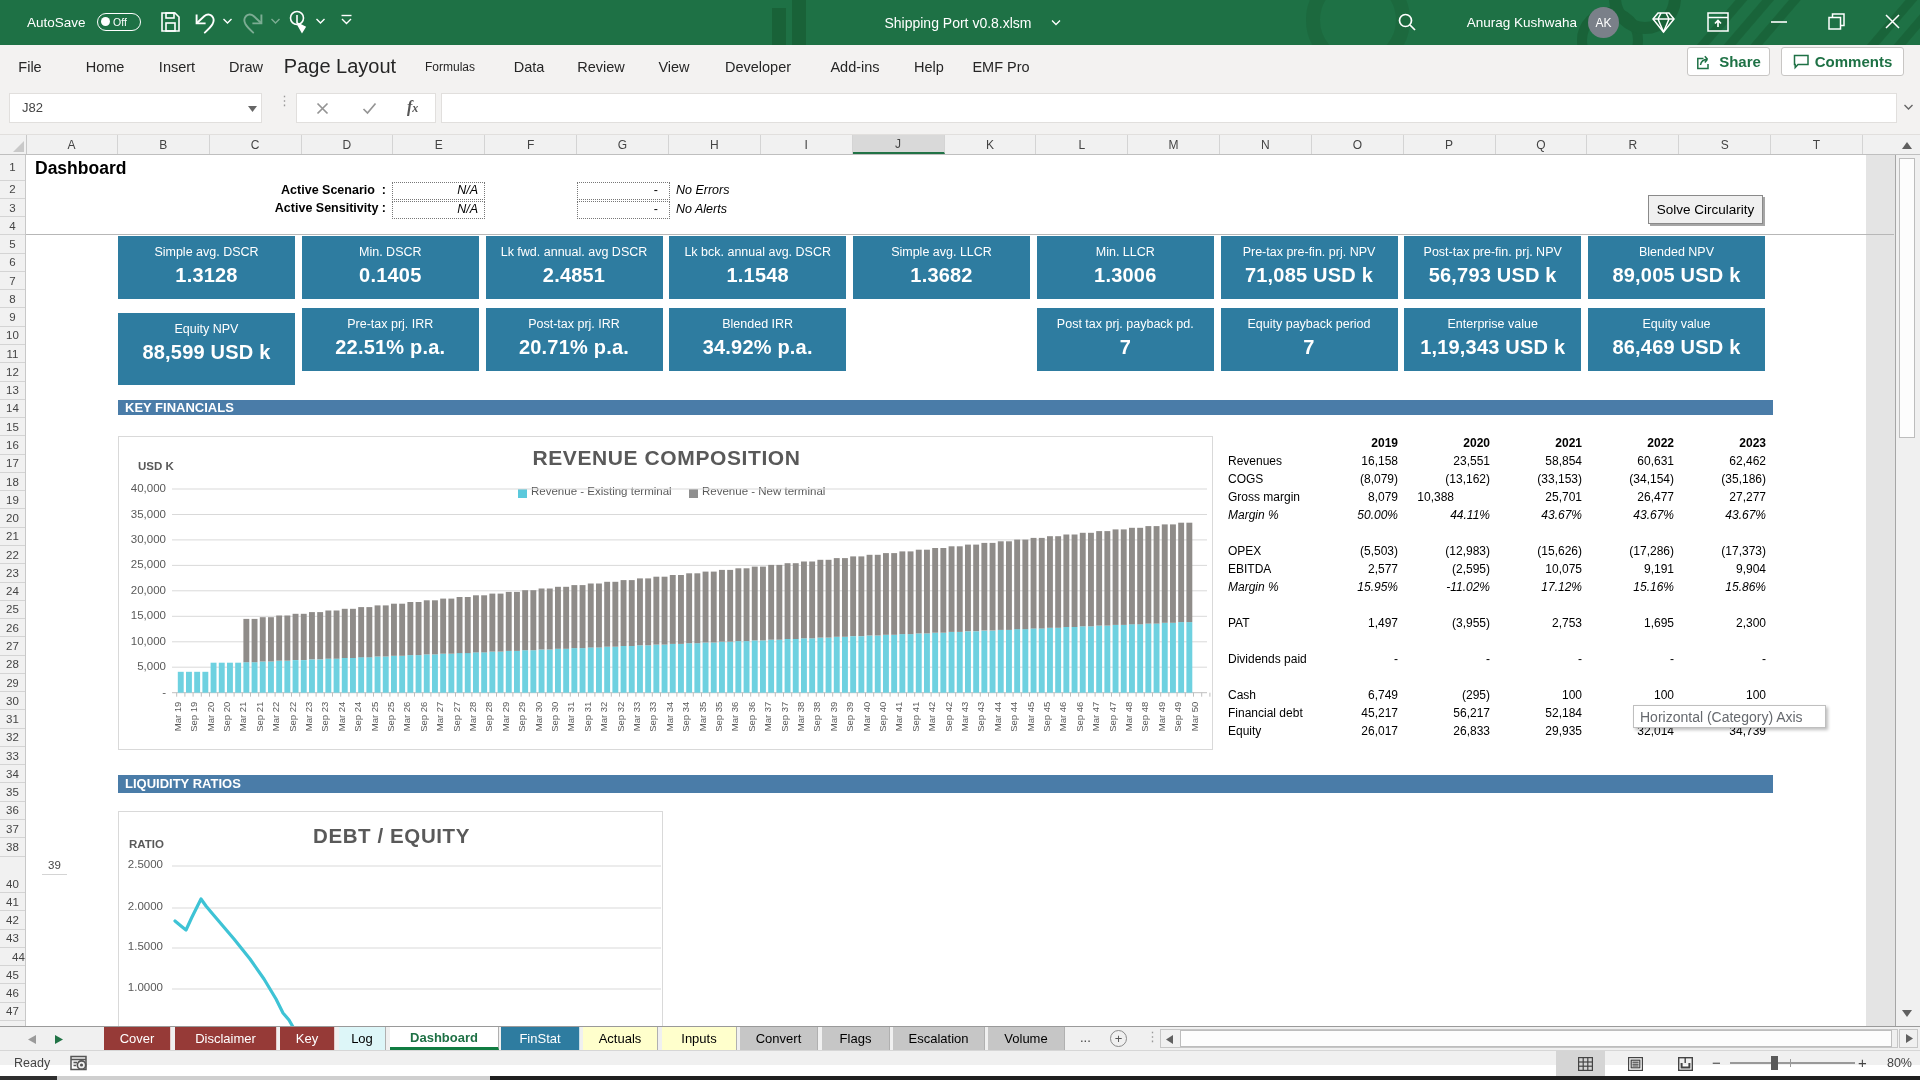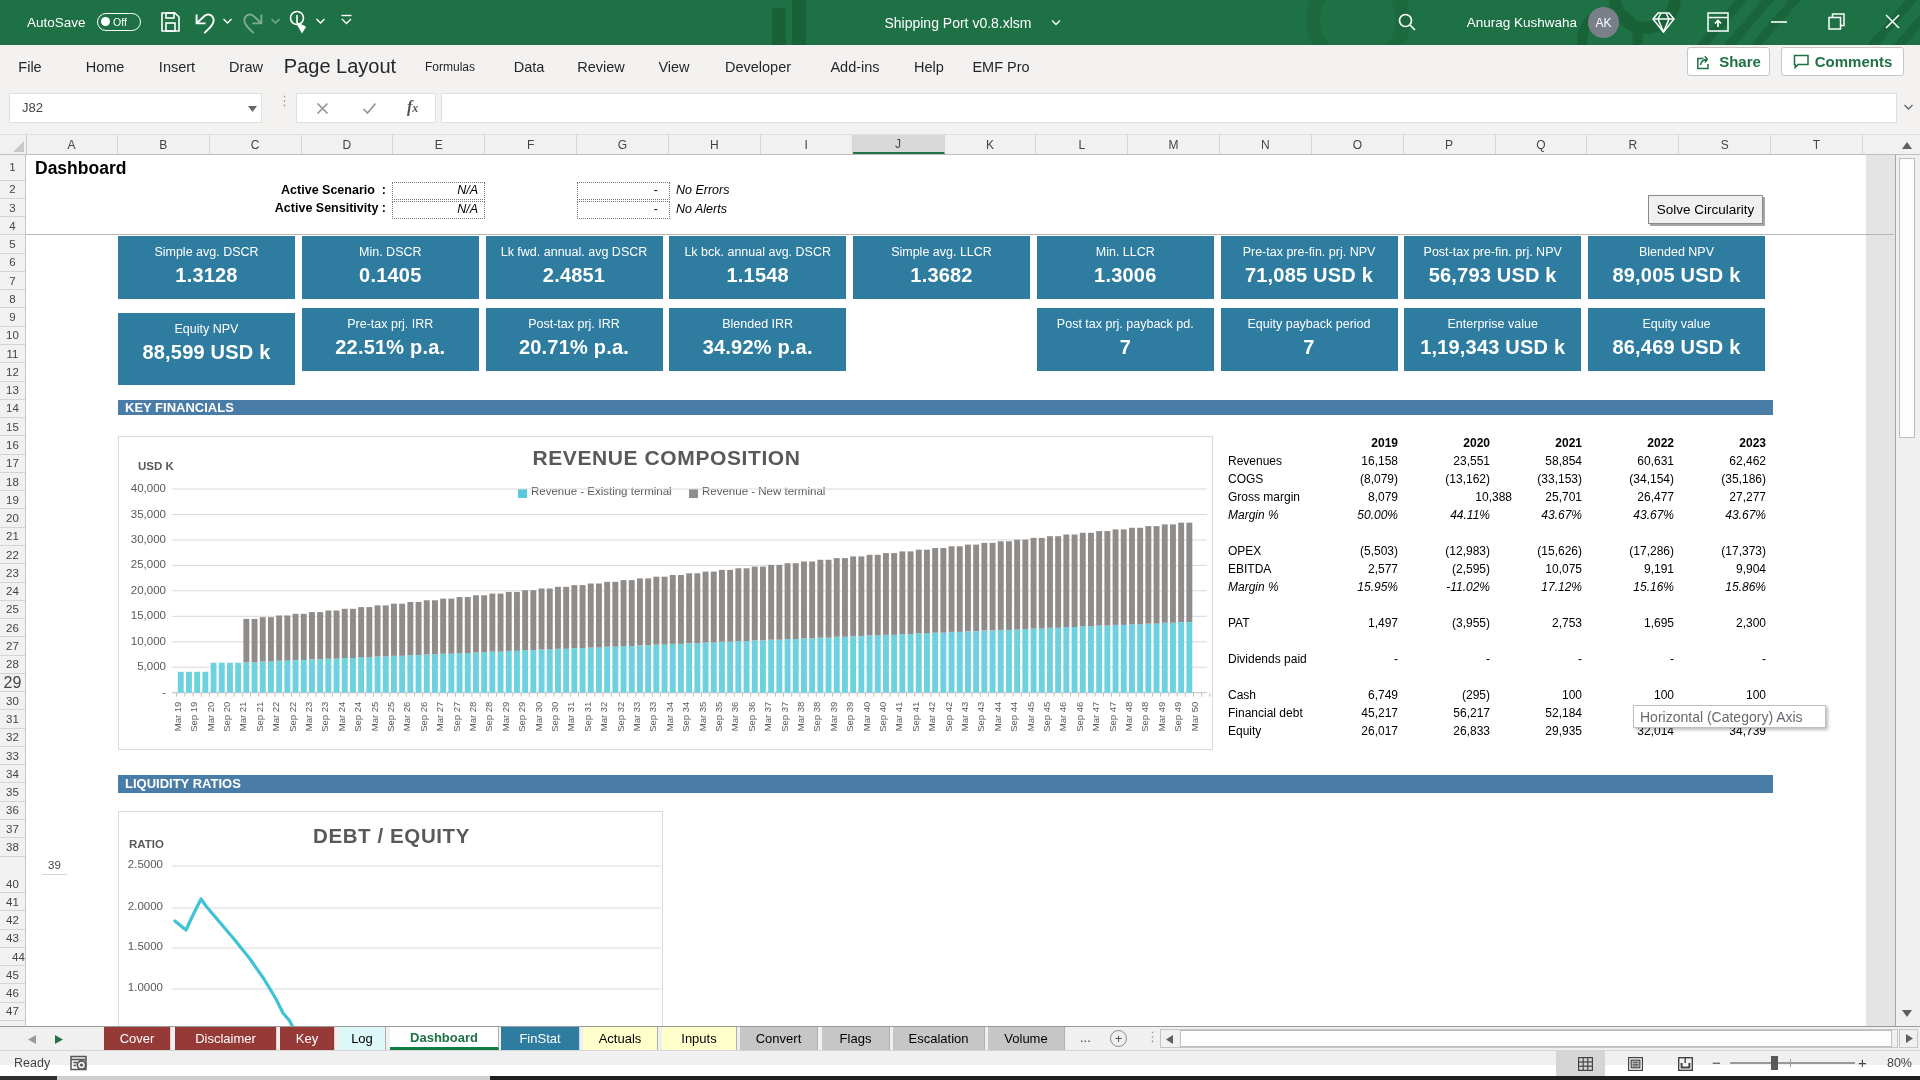--- a/index.html
+++ b/index.html
@@ -208,21 +208,21 @@
 <div class="abs" style="left:0;top:336.2px;width:25px;height:18.27px;border-bottom:1px solid #d4d4d4;box-sizing:border-box;display:flex;align-items:center;justify-content:center;font-size:11.5px;color:#444;">19</div>
 <div class="abs" style="left:0;top:354.5px;width:25px;height:18.27px;border-bottom:1px solid #d4d4d4;box-sizing:border-box;display:flex;align-items:center;justify-content:center;font-size:11.5px;color:#444;">20</div>
 <div class="abs" style="left:0;top:372.7px;width:25px;height:18.27px;border-bottom:1px solid #d4d4d4;box-sizing:border-box;display:flex;align-items:center;justify-content:center;font-size:11.5px;color:#444;">21</div>
 <div class="abs" style="left:0;top:391.0px;width:25px;height:18.27px;border-bottom:1px solid #d4d4d4;box-sizing:border-box;display:flex;align-items:center;justify-content:center;font-size:11.5px;color:#444;">22</div>
 <div class="abs" style="left:0;top:409.3px;width:25px;height:18.27px;border-bottom:1px solid #d4d4d4;box-sizing:border-box;display:flex;align-items:center;justify-content:center;font-size:11.5px;color:#444;">23</div>
 <div class="abs" style="left:0;top:427.5px;width:25px;height:18.27px;border-bottom:1px solid #d4d4d4;box-sizing:border-box;display:flex;align-items:center;justify-content:center;font-size:11.5px;color:#444;">24</div>
 <div class="abs" style="left:0;top:445.8px;width:25px;height:18.27px;border-bottom:1px solid #d4d4d4;box-sizing:border-box;display:flex;align-items:center;justify-content:center;font-size:11.5px;color:#444;">25</div>
 <div class="abs" style="left:0;top:464.1px;width:25px;height:18.27px;border-bottom:1px solid #d4d4d4;box-sizing:border-box;display:flex;align-items:center;justify-content:center;font-size:11.5px;color:#444;">26</div>
 <div class="abs" style="left:0;top:482.3px;width:25px;height:18.27px;border-bottom:1px solid #d4d4d4;box-sizing:border-box;display:flex;align-items:center;justify-content:center;font-size:11.5px;color:#444;">27</div>
 <div class="abs" style="left:0;top:500.6px;width:25px;height:18.27px;border-bottom:1px solid #d4d4d4;box-sizing:border-box;display:flex;align-items:center;justify-content:center;font-size:11.5px;color:#444;">28</div>
-<div class="abs" style="left:0;top:518.9px;width:25px;height:18.27px;border-bottom:1px solid #d4d4d4;box-sizing:border-box;display:flex;align-items:center;justify-content:center;font-size:16px;color:#444;">29</div>
+<div class="abs" style="left:0;top:518.9px;width:25px;height:18.27px;border-bottom:1px solid #d4d4d4;box-sizing:border-box;display:flex;align-items:center;justify-content:center;font-size:11px;color:#444;">29</div>
 <div class="abs" style="left:0;top:537.2px;width:25px;height:18.27px;border-bottom:1px solid #d4d4d4;box-sizing:border-box;display:flex;align-items:center;justify-content:center;font-size:11.5px;color:#444;">30</div>
 <div class="abs" style="left:0;top:555.4px;width:25px;height:18.27px;border-bottom:1px solid #d4d4d4;box-sizing:border-box;display:flex;align-items:center;justify-content:center;font-size:11.5px;color:#444;">31</div>
 <div class="abs" style="left:0;top:573.7px;width:25px;height:18.27px;border-bottom:1px solid #d4d4d4;box-sizing:border-box;display:flex;align-items:center;justify-content:center;font-size:11.5px;color:#444;">32</div>
 <div class="abs" style="left:0;top:592.0px;width:25px;height:18.27px;border-bottom:1px solid #d4d4d4;box-sizing:border-box;display:flex;align-items:center;justify-content:center;font-size:11.5px;color:#444;">33</div>
 <div class="abs" style="left:0;top:610.2px;width:25px;height:18.27px;border-bottom:1px solid #d4d4d4;box-sizing:border-box;display:flex;align-items:center;justify-content:center;font-size:11.5px;color:#444;">34</div>
 <div class="abs" style="left:0;top:628.5px;width:25px;height:18.27px;border-bottom:1px solid #d4d4d4;box-sizing:border-box;display:flex;align-items:center;justify-content:center;font-size:11.5px;color:#444;">35</div>
 <div class="abs" style="left:0;top:646.8px;width:25px;height:18.27px;border-bottom:1px solid #d4d4d4;box-sizing:border-box;display:flex;align-items:center;justify-content:center;font-size:11.5px;color:#444;">36</div>
 <div class="abs" style="left:0;top:665.0px;width:25px;height:18.27px;border-bottom:1px solid #d4d4d4;box-sizing:border-box;display:flex;align-items:center;justify-content:center;font-size:11.5px;color:#444;">37</div>
 <div class="abs" style="left:0;top:683.3px;width:25px;height:18.27px;border-bottom:1px solid #d4d4d4;box-sizing:border-box;display:flex;align-items:center;justify-content:center;font-size:11.5px;color:#444;">38</div>
 <div class="abs" style="left:0;top:701.6px;width:25px;height:18.27px;border-bottom:1px solid #d4d4d4;box-sizing:border-box;display:flex;align-items:center;justify-content:center;font-size:11.5px;color:#444;margin-left:42px;">39</div>
@@ -797,21 +797,21 @@
 <div class="tnum" style="left:1594px;top:299px;">60,631</div>
 <div class="tnum" style="left:1686px;top:299px;">62,462</div>
 <div class="trow" style="left:1228px;top:317px;">COGS</div>
 <div class="tnum" style="left:1318px;top:317px;">(8,079)</div>
 <div class="tnum" style="left:1410px;top:317px;">(13,162)</div>
 <div class="tnum" style="left:1502px;top:317px;">(33,153)</div>
 <div class="tnum" style="left:1594px;top:317px;">(34,154)</div>
 <div class="tnum" style="left:1686px;top:317px;">(35,186)</div>
 <div class="trow" style="left:1228px;top:335px;">Gross margin</div>
 <div class="tnum" style="left:1318px;top:335px;">8,079</div>
-<div class="tnum" style="left:1432px;top:335px;">10,388</div>
+<div class="tnum" style="left:1374px;top:335px;">10,388</div>
 <div class="tnum" style="left:1502px;top:335px;">25,701</div>
 <div class="tnum" style="left:1594px;top:335px;">26,477</div>
 <div class="tnum" style="left:1686px;top:335px;">27,277</div>
 <div class="trow" style="left:1228px;top:353px;font-style:italic;">Margin %</div>
 <div class="tnum" style="left:1318px;top:353px;font-style:italic;">50.00%</div>
 <div class="tnum" style="left:1410px;top:353px;font-style:italic;">44.11%</div>
 <div class="tnum" style="left:1502px;top:353px;font-style:italic;">43.67%</div>
 <div class="tnum" style="left:1594px;top:353px;font-style:italic;">43.67%</div>
 <div class="tnum" style="left:1686px;top:353px;font-style:italic;">43.67%</div>
 <div class="trow" style="left:1228px;top:389px;">OPEX</div>

